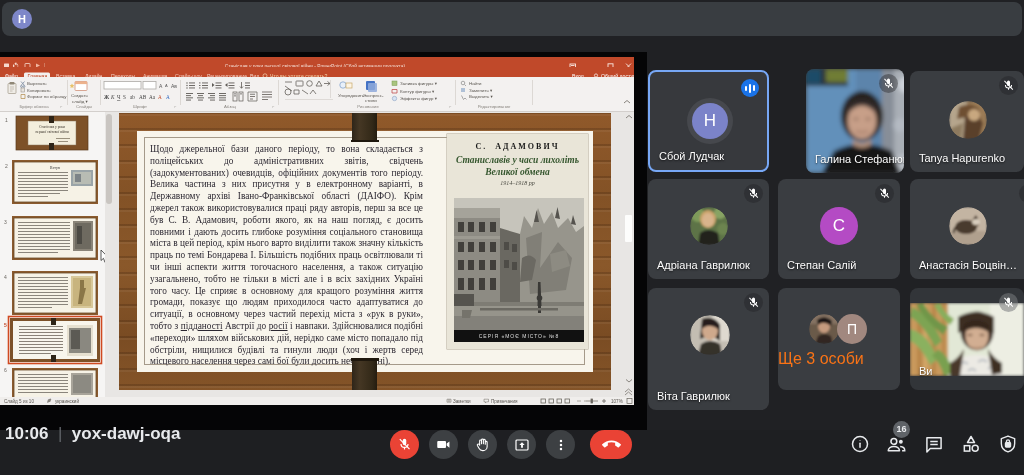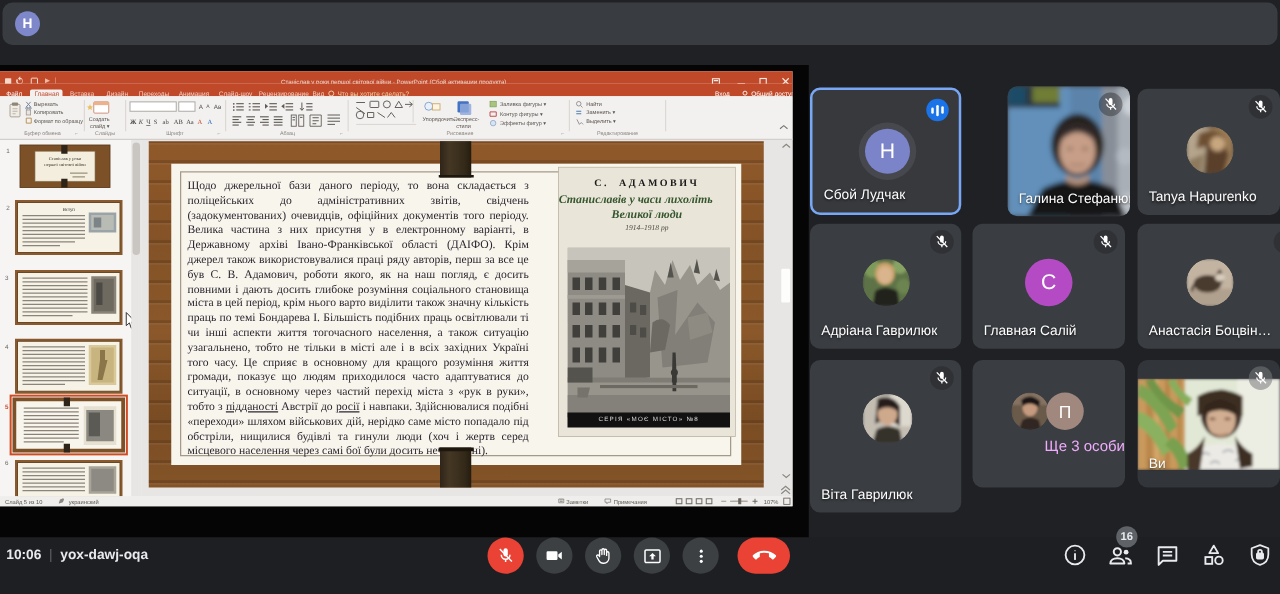--- a/index.html
+++ b/index.html
@@ -402,22 +402,22 @@
         <div style="position:absolute;left:1px;top:2px;width:6px;height:90px;background:#c9c5c1;border-radius:3px"></div>
       </div>
     <div id="slide">
       <div id="frame">
         <div id="white">
             <div id="pin"></div>
           </div>
         <div id="ptext">Щодо джерельної бази даного періоду, то вона складається з поліцейських до адміністративних звітів, свідчень (задокументованих) очевидців, офіційних документів того періоду. Велика частина з них присутня у в електронному варіанті, в Державному архіві Івано-Франківської області (ДАІФО). Крім джерел також використовувалися праці ряду авторів, перш за все це був С. В. Адамович, роботи якого, як на наш погляд, є досить повними і дають досить глибоке розуміння соціального становища міста в цей період, крім нього варто виділити також значну кількість праць по темі Бондарева І. Більшість подібних праць освітлювали ті чи інші аспекти життя тогочасного населення, а також ситуацію узагальнено, тобто не тільки в місті але і в всіх західних Україні того часу. Це сприяє в основному для кращого розуміння життя громади, показує що людям приходилося часто адаптуватися до ситуації, в основному через частий перехід міста з «рук в руки», тобто з <u>підданості</u> Австрії до <u>росії</u> і навпаки. Здійснювалися подібні «переходи» шляхом військових дій, нерідко саме місто попадало під обстріли, нищилися будівлі та гинули люди (хоч і жертв серед місцевого населення через самі бої були досить нечисленні).</div>
         <div id="book">
           <div style="position:absolute;left:0;top:8px;width:100%;text-align:center;font-size:8px;font-weight:bold;letter-spacing:2px;color:#1a1a1a">С.&nbsp;&nbsp;АДАМОВИЧ</div>
-          <div style="position:absolute;left:0;top:21px;width:100%;text-align:left;font-size:9.5px;font-style:italic;font-weight:bold;color:#35562e">Станиславів у часи лихоліть</div>
-          <div style="position:absolute;left:0;top:33px;width:100%;text-align:center;font-size:9.5px;font-style:italic;font-weight:bold;color:#35562e">Великої люди</div>
+          <div style="position:absolute;left:0;top:21px;width:100%;text-align:center;font-size:9.5px;font-style:italic;font-weight:bold;color:#35562e">Станиславів у часи лихоліть</div>
+          <div style="position:absolute;left:0;top:33px;width:100%;text-align:center;font-size:9.5px;font-style:italic;font-weight:bold;color:#35562e">Великої обмена</div>
           <div style="position:absolute;left:0;top:46px;width:100%;text-align:center;font-size:6px;font-style:italic;color:#4a4a42">1914–1918 рр</div>
           <svg style="position:absolute;left:7px;top:64px" width="130" height="136" viewBox="0 0 130 136">
             <rect width="130" height="136" fill="#aeaca3"></rect>
             <rect x="0" y="0" width="130" height="60" fill="#c6c4bb"></rect>
 
             <rect x="0" y="10" width="46" height="96" fill="#8d8b83"></rect>
             <rect x="0" y="10" width="46" height="10" fill="#a5a39a"></rect>
             <rect x="0" y="38" width="46" height="3" fill="#9c9a91"></rect>
             <g fill="#413f3b">
               <rect x="4" y="24" width="6" height="10"></rect>
@@ -633,21 +633,21 @@
   <div class="micoff">
         <svg width="13" height="13" viewBox="0 0 24 24">
           <g stroke="#fff" fill="none" stroke-width="1.9">
             <rect x="9.2" y="2.6" width="5.6" height="10.5" rx="2.8" fill="#fff" stroke="none"></rect>
             <path d="M6.4 11a5.6 5.6 0 0 0 11.2 0"></path>
             <path d="M12 16.6V20"></path>
             <path d="M4.5 3.5L20 19.5"></path>
           </g>
         </svg>
       </div>
-  <div class="nm">Главная Салій</div>
+  <div class="nm">Степан Салій</div>
 </div>
 
 <div class="tile" style="left:910px;top:179px;width:134px;height:100px">
   <svg class="avr" style="left:39px;top:28px" width="38" height="38" viewBox="0 0 38 38">
         <defs>
           <clipPath id="c6">
             <circle cx="19" cy="19" r="19"></circle>
           </clipPath>
           <filter id="b6">
             <feGaussianBlur stdDeviation="1.2"></feGaussianBlur>
@@ -720,21 +720,21 @@
         </defs>
         <g clip-path="url(#c8)" filter="url(#b8)">
           <rect width="30" height="30" fill="#6b5a4a"></rect>
           <rect x="0" y="0" width="30" height="10" fill="#857262"></rect>
           <ellipse cx="15" cy="12" rx="6" ry="7" fill="#c59a7e"></ellipse>
           <path d="M8 6 Q15 0 23 7 L22 12 Q15 6 9 11 Z" fill="#1d1715"></path>
           <path d="M6 30 L9 22 Q15 18 22 22 L24 30 Z" fill="#302720"></path>
         </g>
       </svg>
   <div class="avr" style="left:59px;top:26px;width:30px;height:30px;background:#a1887f;color:#fff;font-size:14px;text-align:center;line-height:30px">П</div>
-  <div style="position:absolute;left:0;top:62px;width:100%;text-align:right;font-size:12px;color:#f0abfc">Ще 3 особи</div>
+  <div style="position:absolute;left:0;top:62px;width:100%;text-align:left;font-size:16px;color:#f97316">Ще 3 особи</div>
 </div>
 
 <div class="tile" style="left:910px;top:288px;width:114px;height:102px;background:#323539">
   <svg style="position:absolute;left:0;top:15px" width="114" height="73" viewBox="0 0 114 73">
     <defs>
           <filter id="b9" x="-20%" y="-20%" width="140%" height="140%">
             <feGaussianBlur stdDeviation="1.4"></feGaussianBlur>
           </filter>
         </defs>
     <g filter="url(#b9)">
@@ -769,21 +769,21 @@
             <path d="M12 16.6V20"></path>
             <path d="M4.5 3.5L20 19.5"></path>
           </g>
         </svg>
       </div>
   <div class="nm" style="bottom:13px">Ви</div>
 </div>
 </div>
 
 <div id="bbar"></div>
-<div id="bleft" class="abs" style="left:5px;top:438px;font-size:11px;font-weight:bold;color:#e8eaed">10:06&nbsp;&nbsp;<span style="color:#5f6368;font-weight:normal">|</span>&nbsp;&nbsp;yox-dawj-oqa</div>
+<div id="bleft" class="abs" style="left:5px;top:424px;font-size:17px;font-weight:bold;color:#e8eaed">10:06&nbsp;&nbsp;<span style="color:#5f6368;font-weight:normal">|</span>&nbsp;&nbsp;yox-dawj-oqa</div>
 
 <div class="cbtn red" style="left:390px">
   <svg width="15" height="15" viewBox="0 0 24 24">
       <g stroke="#fff" fill="none" stroke-width="1.9">
         <rect x="9.2" y="2.6" width="5.6" height="10.5" rx="2.8" fill="#fff" stroke="none"></rect>
         <path d="M6.4 11a5.6 5.6 0 0 0 11.2 0"></path>
         <path d="M12 16.6V20"></path>
         <path d="M4.5 3.5L20 19.5"></path>
       </g>
     </svg>

